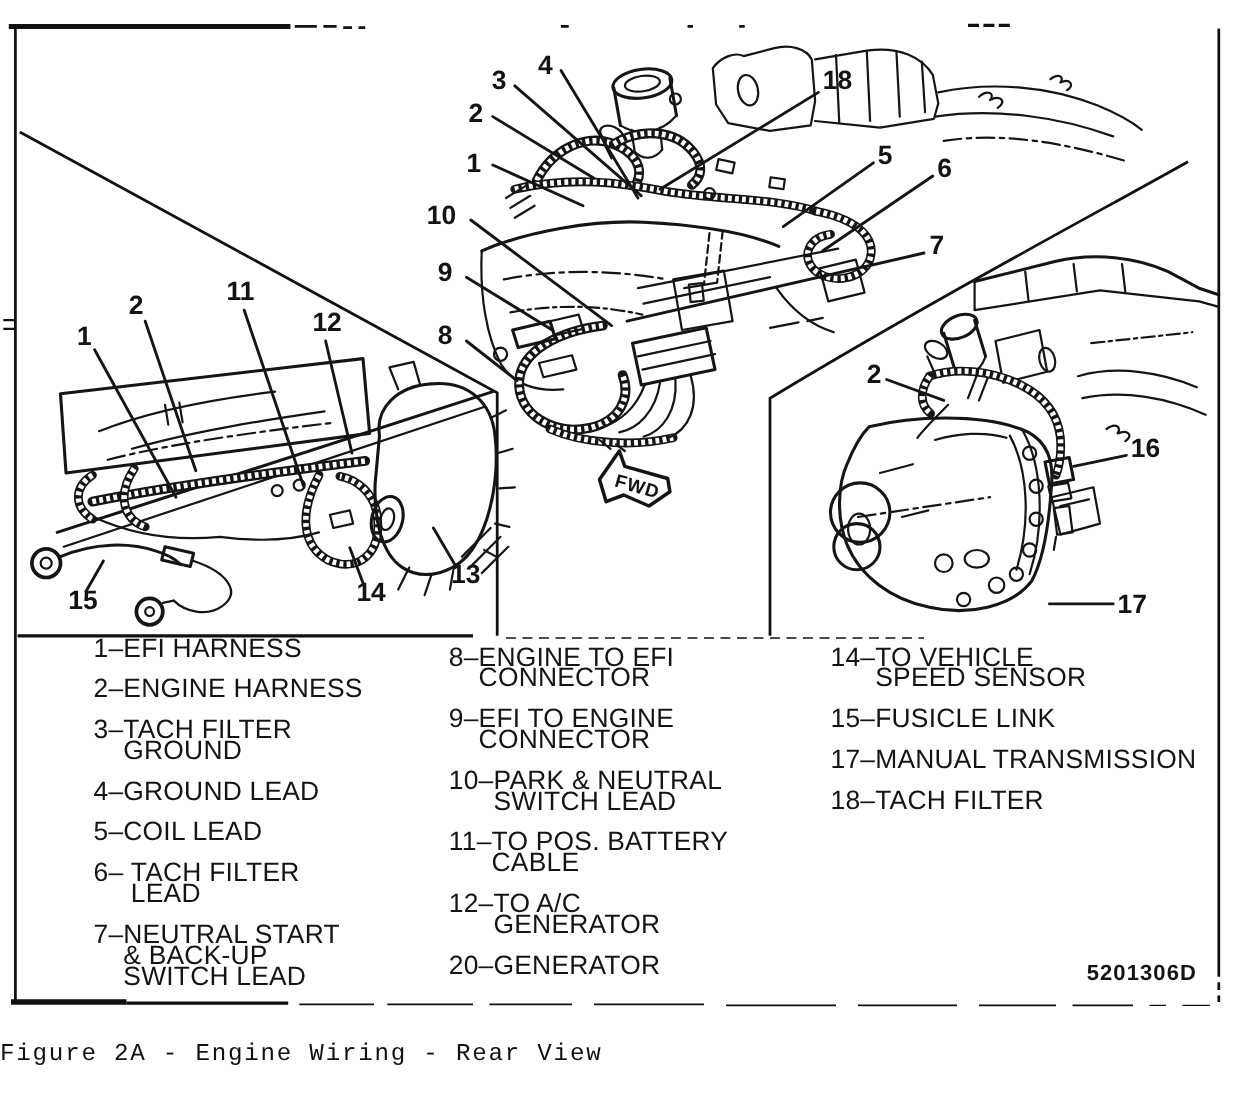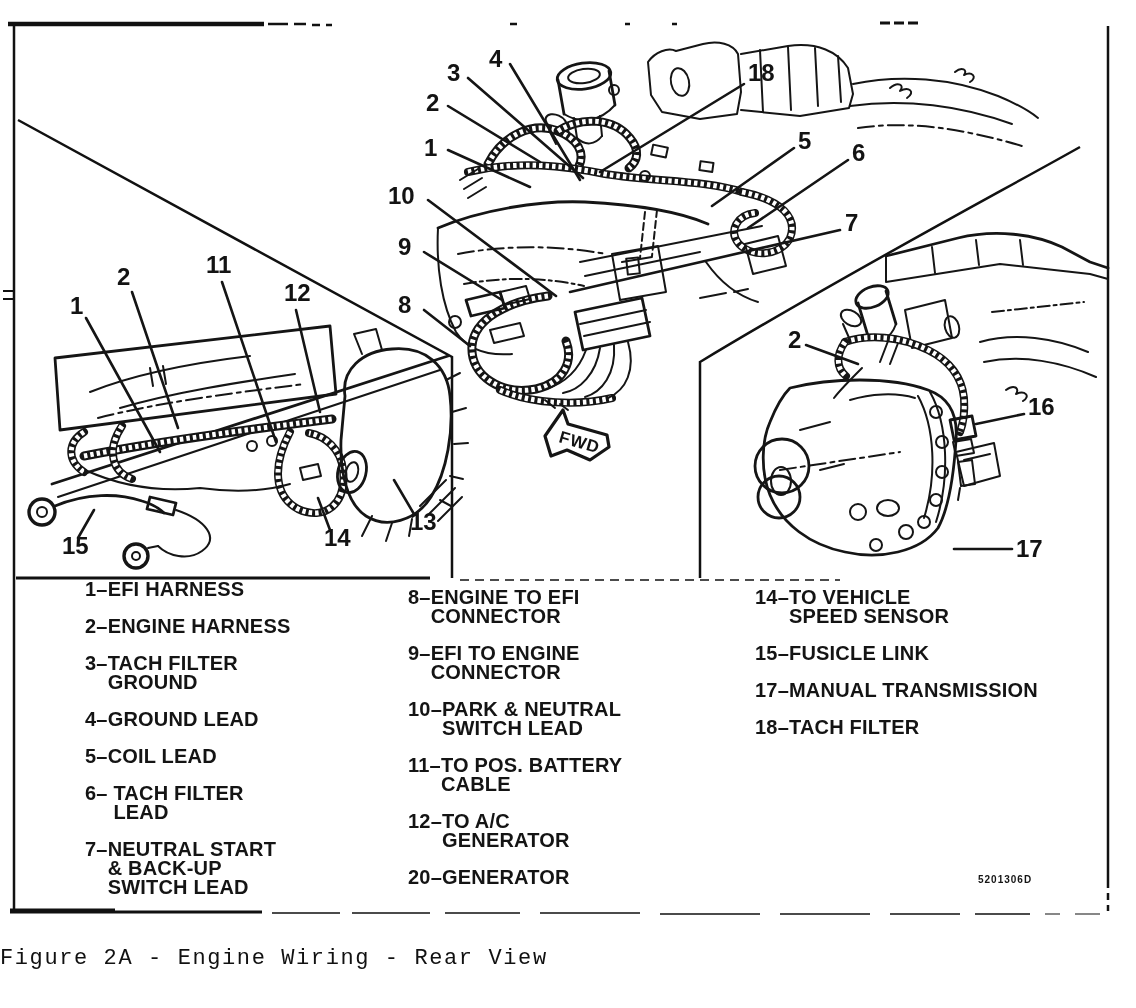--- a/index.html
+++ b/index.html
@@ -14,25 +14,25 @@
   .tube{fill:none;stroke:#151515;stroke-width:9;stroke-linecap:round;}
   .tube8{fill:none;stroke:#151515;stroke-width:8;stroke-linecap:round;}
   .tubeDash{fill:none;stroke:#ffffff;stroke-width:5;stroke-dasharray:3.5 3;}
   .frame{fill:none;stroke:#111;stroke-linecap:butt;}
   .leader{fill:none;stroke:#151515;stroke-width:2.6;stroke-linecap:round;}
   .ring{fill:none;stroke:#151515;stroke-width:3.4;}
   .co{font-family:"Liberation Sans",sans-serif;font-weight:700;font-size:24px;fill:#131313;}
   .fwdTxt{font-family:"Liberation Sans",sans-serif;font-weight:700;font-size:17px;fill:#131313;letter-spacing:1px;}
   
   .legend-col{position:absolute;}
-  .li{margin-bottom:18px;font-weight:700;font-size:20px;line-height:19px;letter-spacing:.2px;}
+  .li{margin-bottom:18px;font-weight:400;font-size:24px;line-height:19px;letter-spacing:.2px;}
   .li .n{display:inline-block;vertical-align:top;white-space:pre;}
   .li .t{display:inline-block;vertical-align:top;white-space:pre;}
-  .code{position:absolute;left:978px;top:874px;width:120px;text-align:left;
-        font-weight:700;font-size:10px;letter-spacing:1px;}
+  .code{position:absolute;left:978px;top:874px;width:120px;text-align:center;
+        font-weight:700;font-size:20px;letter-spacing:1px;}
   .caption{position:absolute;left:0;top:946px;width:1136px;text-align:left;
         font-family:"Liberation Mono","DejaVu Sans Mono",monospace;font-size:22px;letter-spacing:1.6px;color:#111;}
 </style>
 </head>
 <body>
 
 <div class="page">
 
 <svg width="1136" height="940" viewBox="0 0 1136 940">
 

